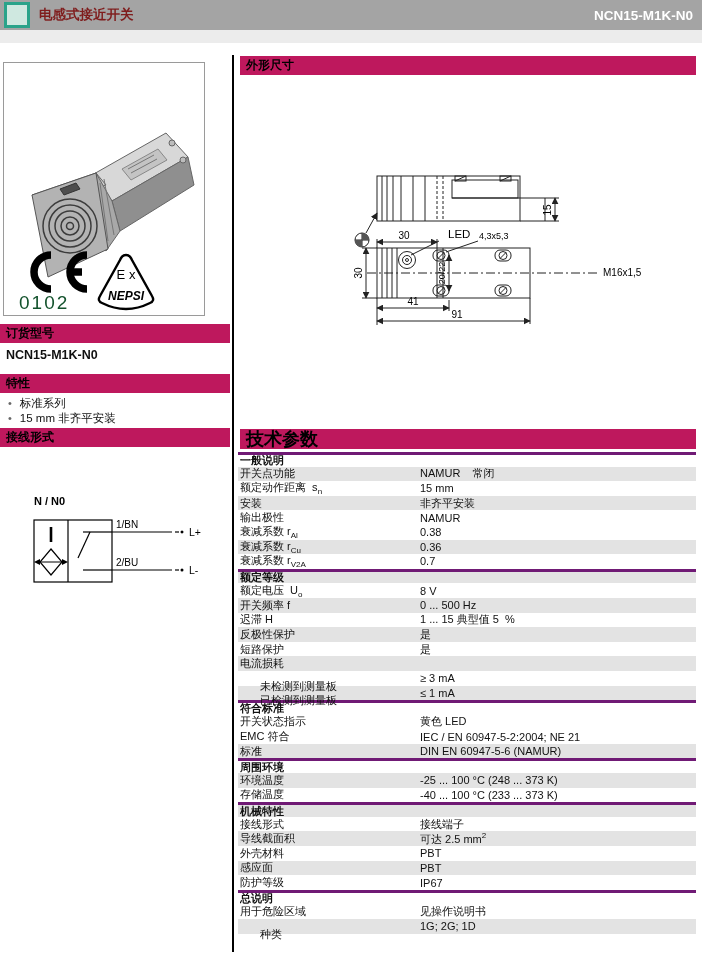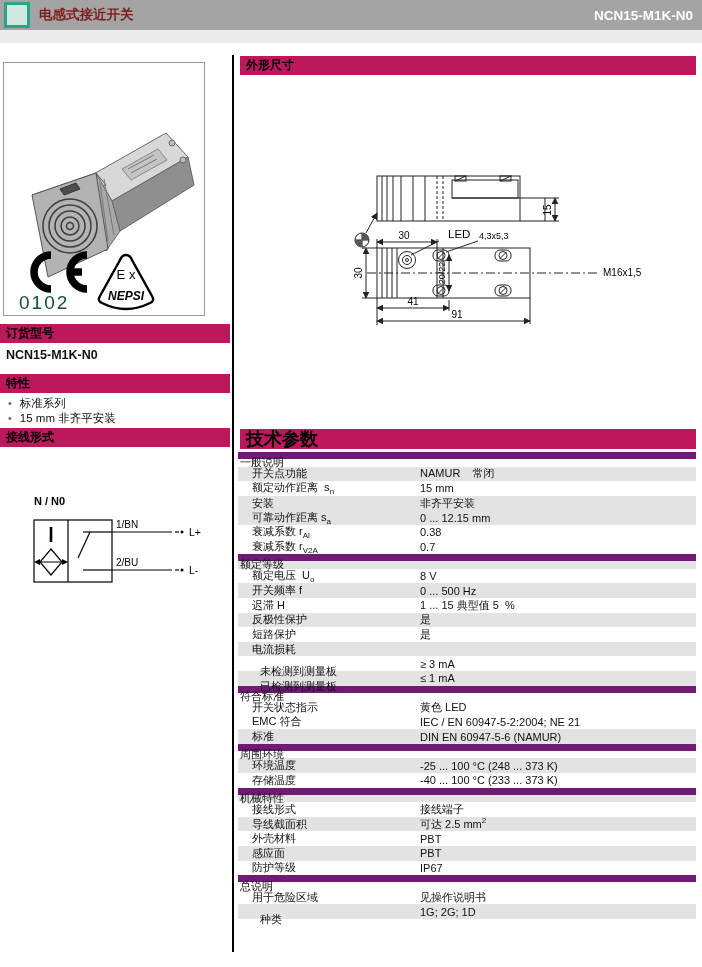--- a/index.html
+++ b/index.html
@@ -21,23 +21,23 @@
   .photo-frame{left:3px;top:62px;width:200px;height:252px;border:1px solid #9a9a9a;background:#fff;}
   .ordernum{left:6px;top:348px;font-weight:bold;font-size:12.5px;}
   .feat{left:8px;top:0;font-size:11.5px;display:flex;align-items:flex-start;}
   .feat .dot{color:#666;margin-right:8px;font-size:11px;line-height:14px;}
   
   .vline{left:232px;top:55px;width:2px;height:897px;background:#000;}
   
   .tech-table{left:238px;top:452px;width:458px;}
   .trow{display:flex;align-items:center;height:14.6px;font-size:11px;box-sizing:border-box;white-space:nowrap;}
   .trow.shade{background:#e3e3e3;}
-  .trow.tsection{font-weight:normal;border-top:7px solid #701a75;padding-left:2px;}
+  .trow.tsection{font-weight:bold;border-top:3px solid #701a75;padding-left:2px;}
   .tlabel{width:182px;flex:none;overflow:hidden;}
-  .tdata .tlabel{padding-left:14px;box-sizing:border-box;}
+  .tdata .tlabel{padding-left:2px;box-sizing:border-box;}
   .tdata.tindent .tlabel{padding-left:22px;margin-top:16px;}
   .tvalue{flex:1;}
   .trow sub{font-size:8px;}
   .trow sup{font-size:8px;}
   svg text{font-family:"Liberation Sans","DejaVu Sans",sans-serif;}
   .ce-number{left:22px;top:286px;font-size:19px;font-weight:normal;letter-spacing:2px;color:#14532d;}
 </style>
 </head>
 <body>
 
@@ -252,27 +252,31 @@
       <span class="tvalue">NAMUR&nbsp;&nbsp;&nbsp;&nbsp;常闭</span>
     </div>
     <div class="trow tdata">
       <span class="tlabel">额定动作距离&nbsp;&nbsp;s<sub>n</sub></span>
       <span class="tvalue">15 mm</span>
     </div>
     <div class="trow tdata shade">
       <span class="tlabel">安装</span>
       <span class="tvalue">非齐平安装</span>
     </div>
-    <div class="trow tdata shade">
-      <span class="tlabel">可靠动作距离 s<sub>a</sub></span>
-      <span class="tvalue">0 ... 12.15 mm</span>
+    <div class="trow tdata">
+      <span class="tlabel">输出极性</span>
+      <span class="tvalue">NAMUR</span>
     </div>
     <div class="trow tdata">
       <span class="tlabel">衰减系数 r<sub>Al</sub></span>
       <span class="tvalue">0.38</span>
+    </div>
+    <div class="trow tdata shade">
+      <span class="tlabel">衰减系数 r<sub>Cu</sub></span>
+      <span class="tvalue">0.36</span>
     </div>
     <div class="trow tdata">
       <span class="tlabel">衰减系数 r<sub>V2A</sub></span>
       <span class="tvalue">0.7</span>
     </div>
     <div class="trow tsection shade">
       <span class="tlabel">额定等级</span>
       <span class="tvalue"></span>
     </div>
     <div class="trow tdata">

